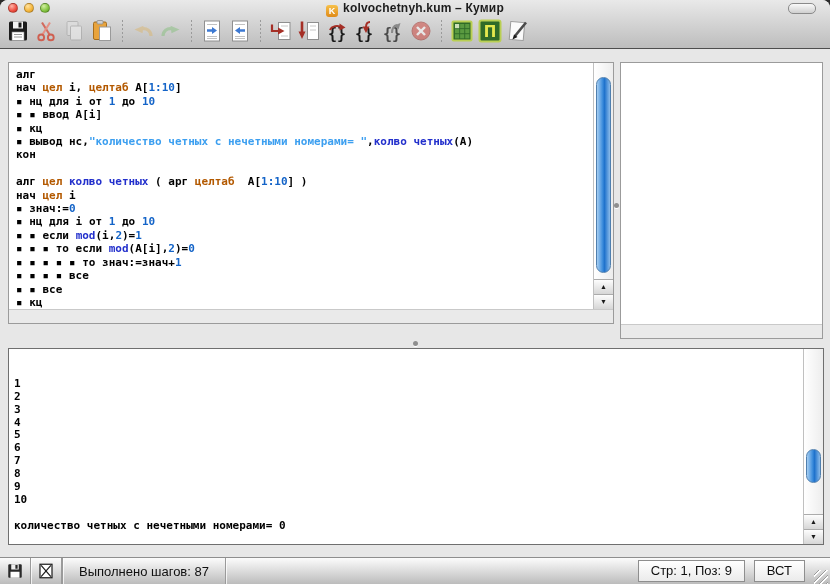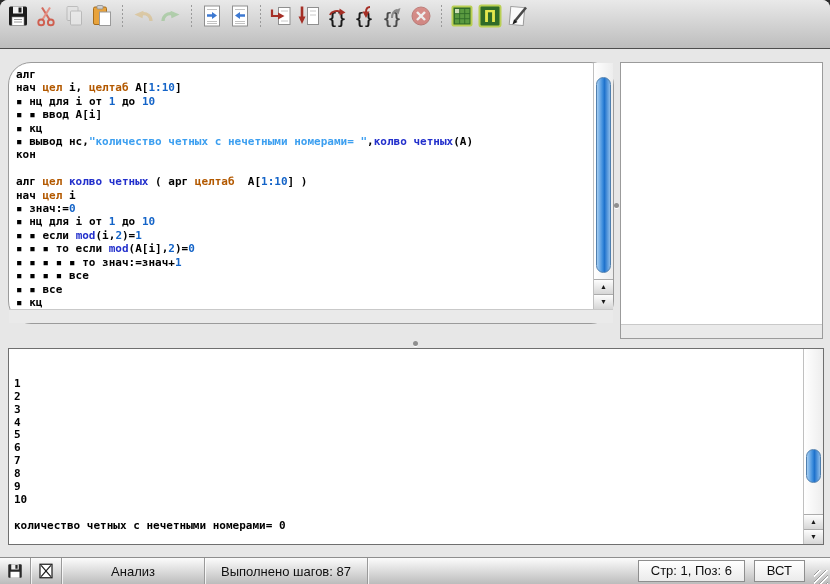--- a/index.html
+++ b/index.html
@@ -25,21 +25,21 @@
 
   .toolbar{display:flex;align-items:center;height:32px;padding:0 4px;}
   .tbtn{width:28px;height:28px;display:flex;align-items:center;justify-content:center;}
   .tbtn svg{width:24px;height:24px;}
   .tsep{width:1px;height:23px;margin:0 6px;
     background:repeating-linear-gradient(#9a9a9a 0 2px,transparent 2px 4px);}
   .dim{opacity:.55;}
 
   
   .pane{position:absolute;background:#fff;border:1px solid #9b9b9b;box-sizing:border-box;}
-  #editorPane{left:8px;top:62px;width:606px;height:262px;border-radius:23px;}
+  #editorPane{left:8px;top:62px;width:606px;height:262px;}
   #sidePane{left:620px;top:62px;width:203px;height:277px;}
   #outputPane{left:8px;top:348px;width:816px;height:197px;border-color:#6f6f6f;}
 
   .code{position:absolute;left:0;top:0;right:20px;bottom:14px;overflow:hidden;
     padding:5px 0 0 7px;font:bold 11px/13.4px "DejaVu Sans Mono",monospace;white-space:pre;}
   .c-k{color:#000;}
   .c-t{color:#b35900;text-align:center;}
   .c-n{color:#1464c8;margin-top:20px;}
   .c-s{color:#3c9ff0;}
   .c-f{color:#2330cc;}
@@ -85,20 +85,31 @@
     line-height:20px;padding:0 12px;margin-right:9px;white-space:nowrap;}
   .grip{width:14px;height:14px;margin:0 2px 0 0;align-self:flex-end;
     background:repeating-linear-gradient(135deg,transparent 0 3px,#9a9a9a 3px 4px,#fff 4px 5px);}
 </style>
 </head>
 <body>
 
 <div class="window">
 
   <div class="header">
+    <div class="titlebar">
+      <div class="traffic">
+        <span class="tl red"></span>
+        <span class="tl yellow"></span>
+        <span class="tl green"></span>
+      </div>
+      <div class="titlewrap">
+        <span class="kicon">K</span><span>kolvochetnyh.kum – Кумир</span>
+      </div>
+      <span class="lozenge"></span>
+    </div>
 
     <div class="toolbar">
       <div class="tbtn">
         <svg viewBox="0 0 24 24">
           <rect x="3" y="2.5" width="18" height="19" rx="1.5" fill="#1c1c1c"></rect>
           <rect x="7" y="2.5" width="10" height="7" fill="#f2f2f2"></rect>
           <rect x="12.5" y="3.5" width="3" height="5" fill="#1c1c1c"></rect>
           <rect x="6" y="13" width="12" height="8.5" fill="#ffffff" stroke="#888" stroke-width=".6"></rect>
           <line x1="8" y1="15.5" x2="16" y2="15.5" stroke="#9a9a9a"></line>
           <line x1="8" y1="18" x2="16" y2="18" stroke="#9a9a9a"></line>
@@ -286,23 +297,22 @@
     </div>
     <div class="sb-sep"></div>
     <div class="sb-iconbtn">
       <svg viewBox="0 0 24 24">
         <rect x="4" y="3" width="16" height="18" fill="#ffffff" stroke="#1a1a1a" stroke-width="1.6"></rect>
         <line x1="5.5" y1="4.5" x2="18.5" y2="19.5" stroke="#1a1a1a" stroke-width="1.6"></line>
         <line x1="18.5" y1="4.5" x2="5.5" y2="19.5" stroke="#1a1a1a" stroke-width="1.6"></line>
       </svg>
     </div>
     <div class="sb-sep"></div>
-    <div class="sb-item sb-mode">Анализ</div>
     <div class="sb-sep"></div>
     <div class="sb-item">Выполнено шагов: 87</div>
     <div class="sb-sep"></div>
     <div class="sb-spacer"></div>
-    <div class="sb-field">Стр: 1, Поз: 6</div>
+    <div class="sb-field">Стр: 1, Поз: 9</div>
     <div class="sb-field">ВСТ</div>
     <div class="grip"></div>
   </div>
 
 </div>
 
 </body></html>

